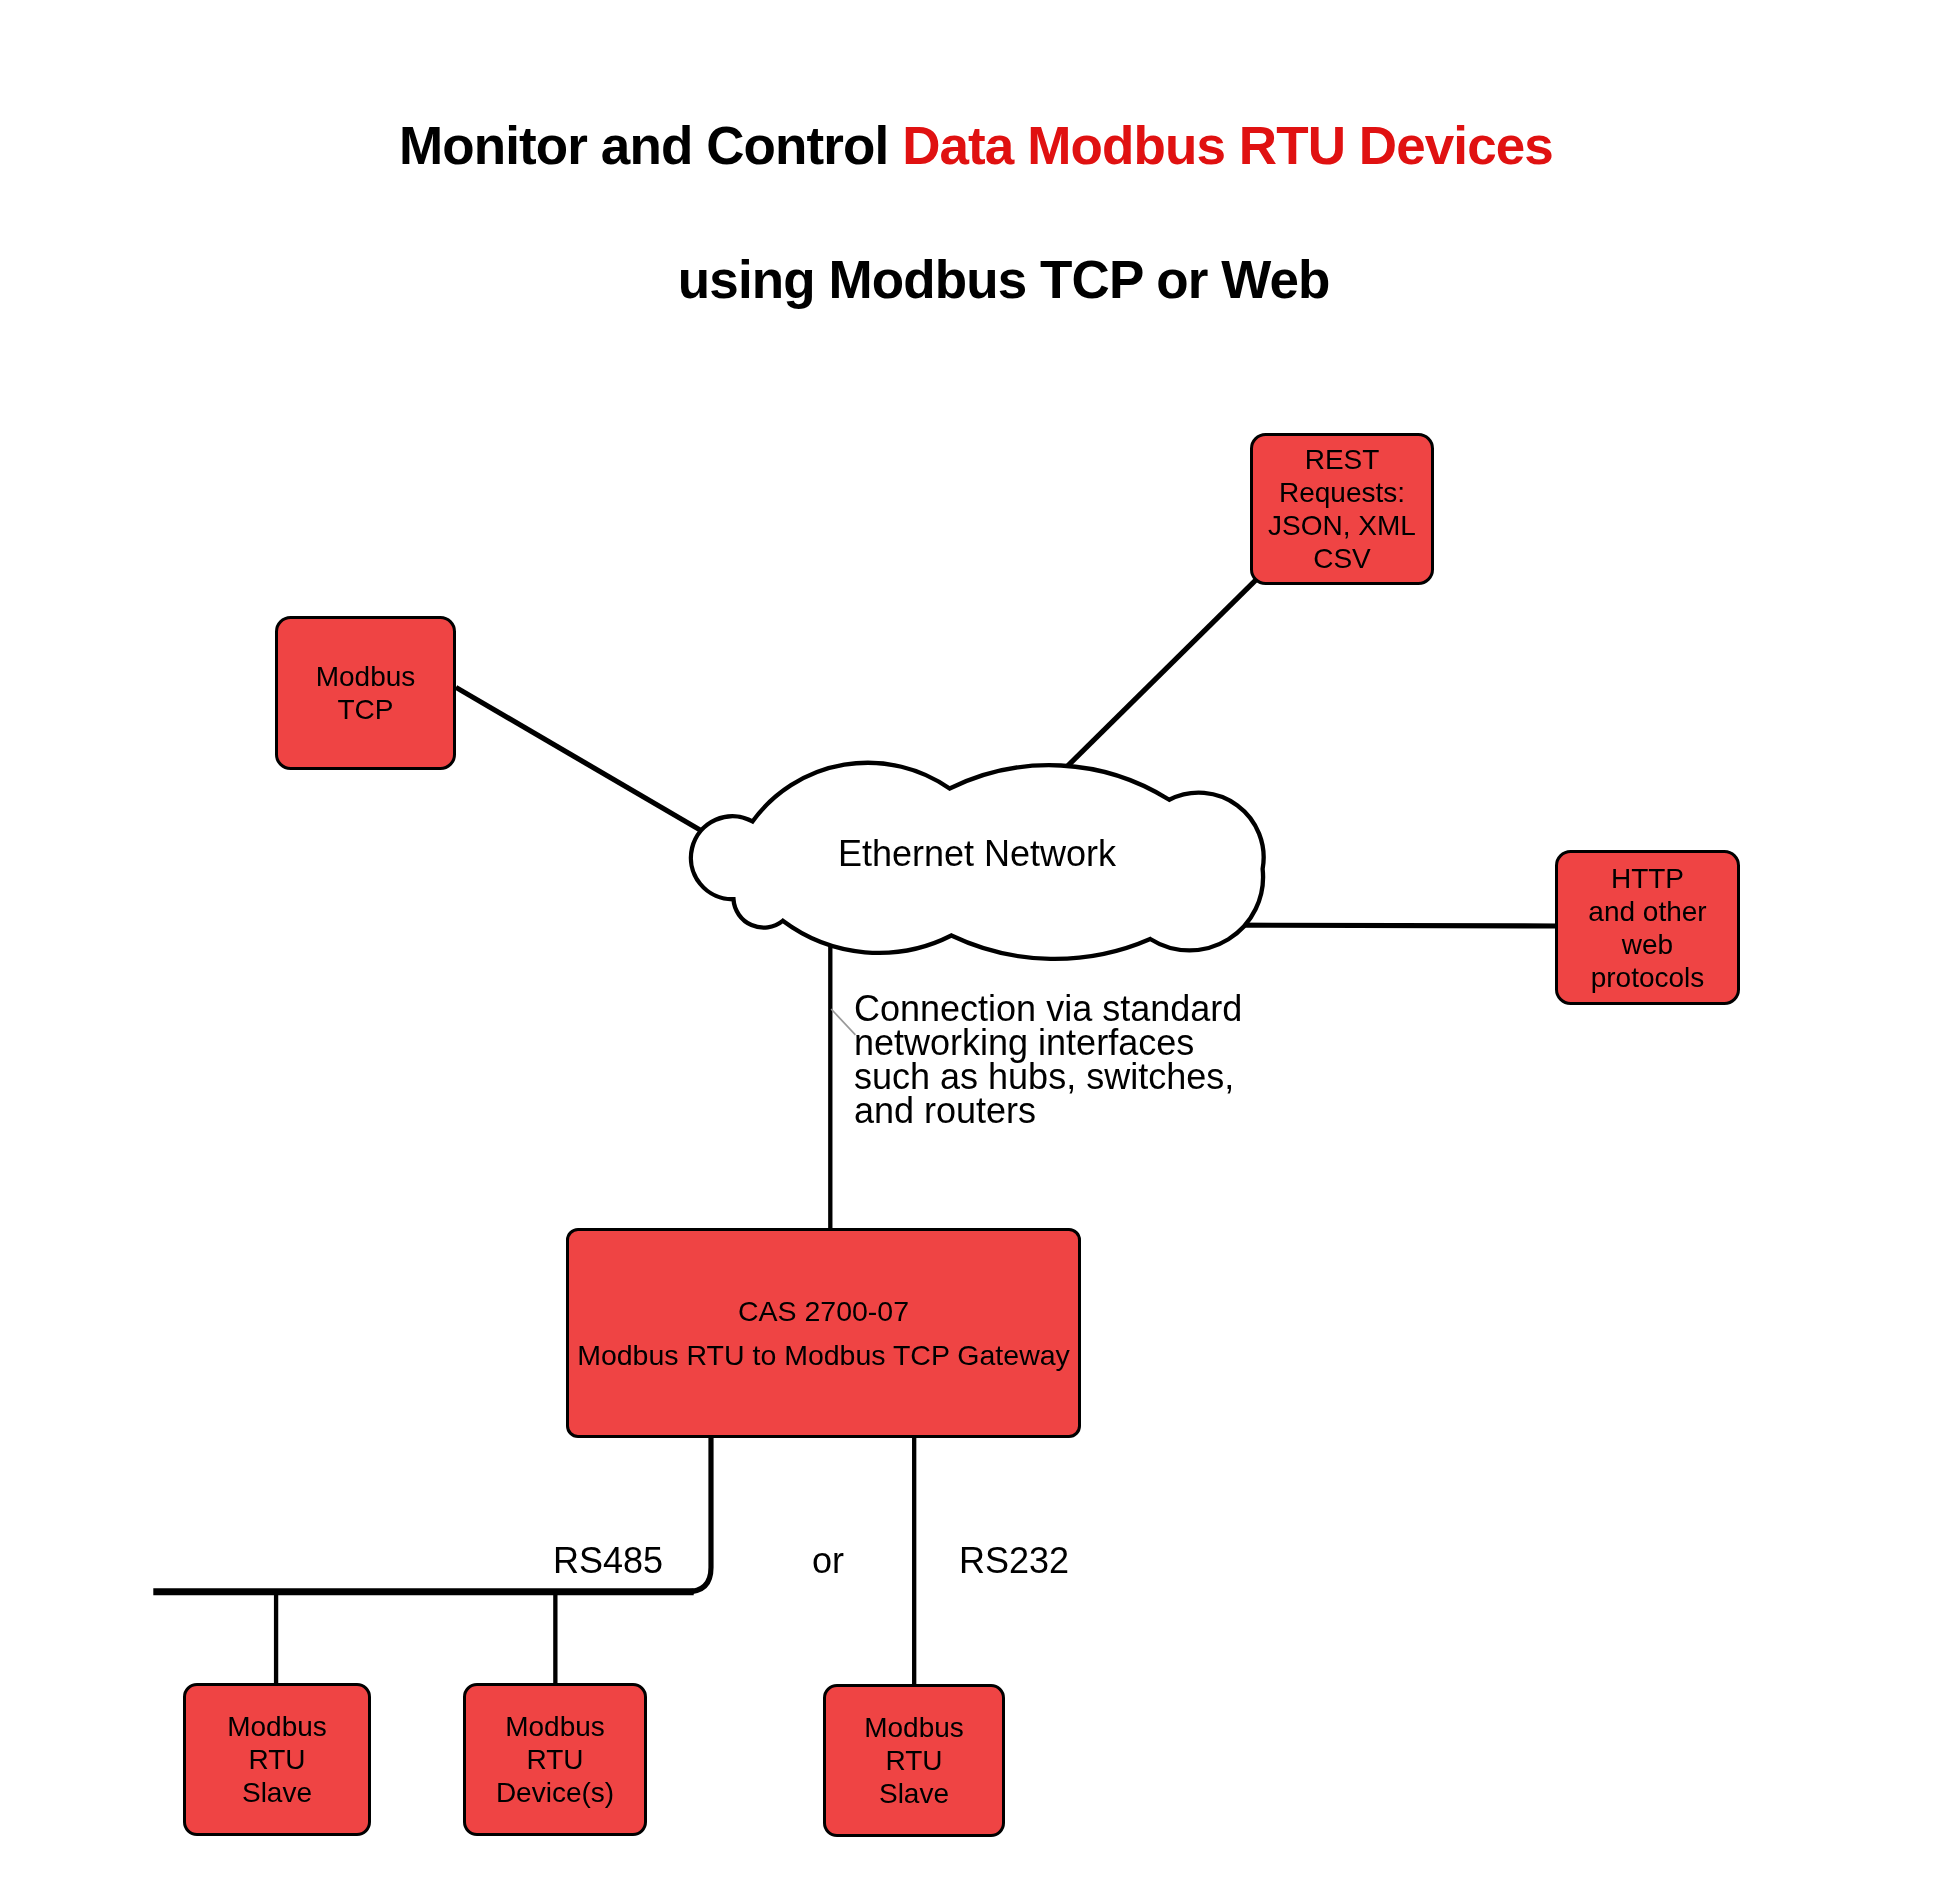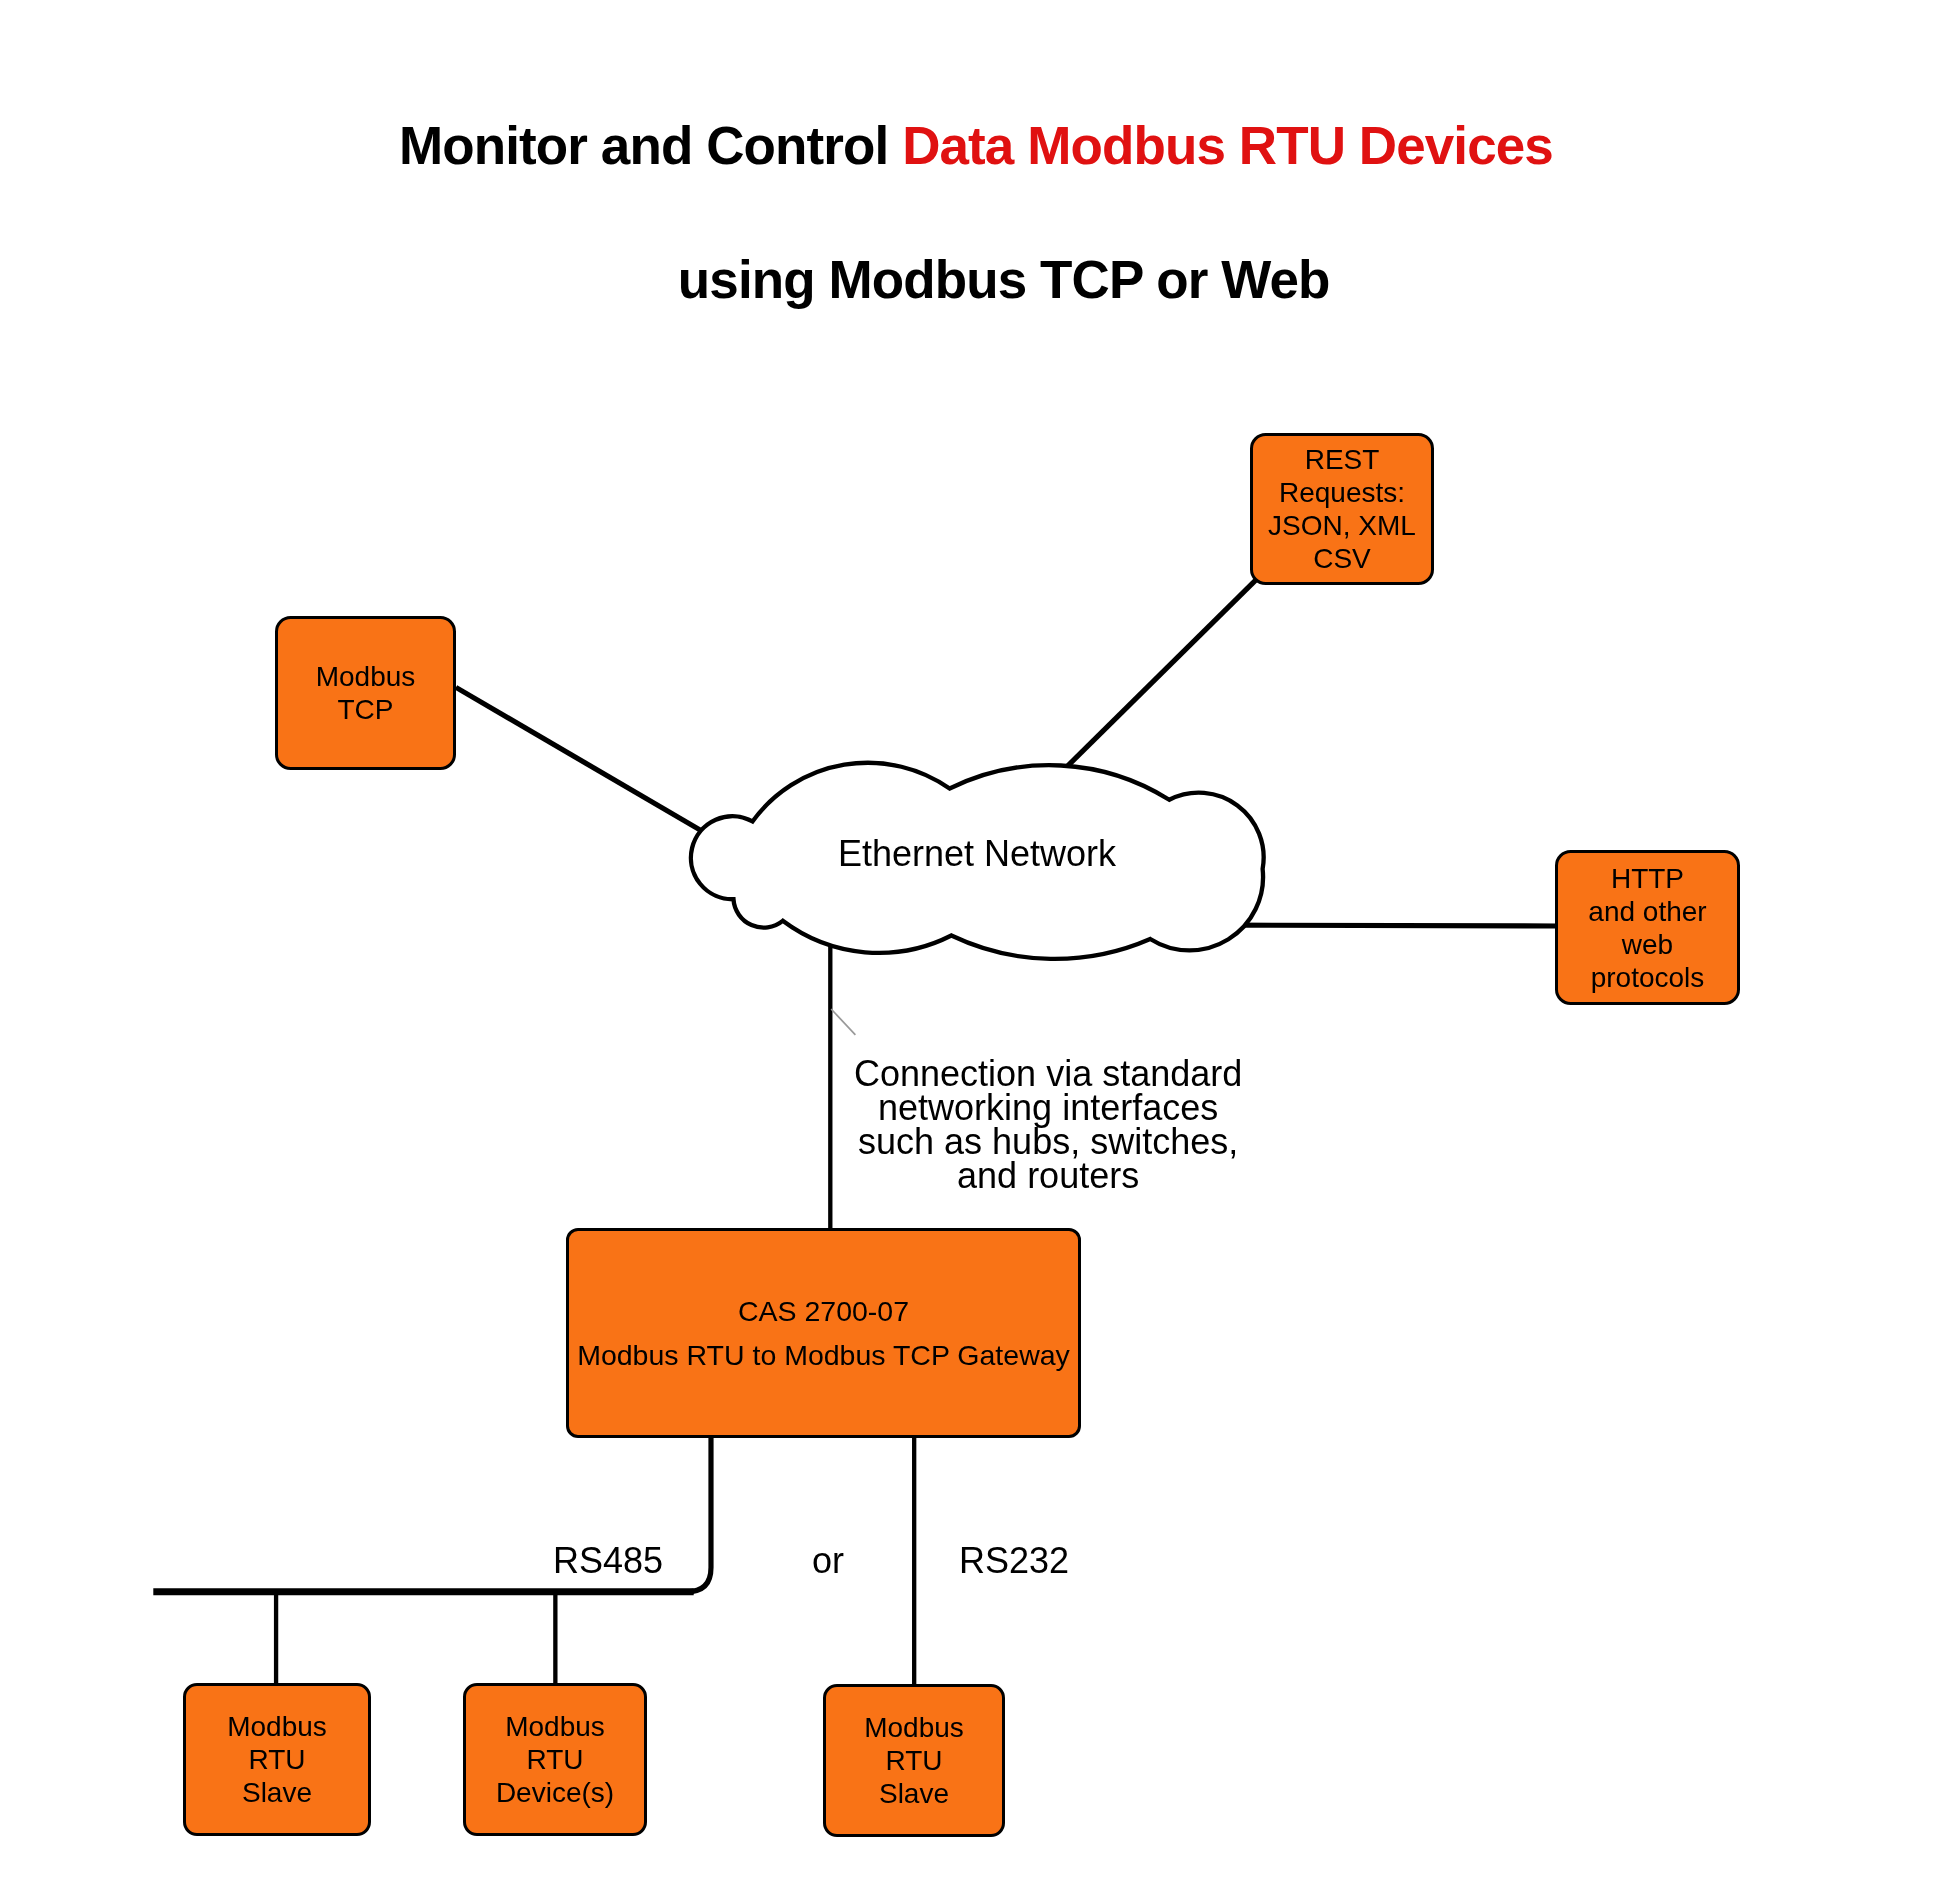--- a/index.html
+++ b/index.html
@@ -26,21 +26,21 @@
     font-weight: bold;
     line-height: 67px;
     letter-spacing: -0.9px;
     white-space: pre;
   }
   .title .red { color: #e01111; }
   .node {
     position: absolute;
     box-sizing: border-box;
     border: 3.5px solid #000000;
-    background: #f97316;
+    background: #ef4444;
     display: flex;
     align-items: center;
     justify-content: center;
     text-align: center;
     font-size: 28px;
     line-height: 33px;
     white-space: pre-line;
   }
   .r18 { border-radius: 15.6px; }
   .r16 { border-radius: 14px; }
@@ -57,21 +57,21 @@
   #node-http        { left: 1555px; top: 850px;  width: 185px; height: 155px; }
   #node-library     { left: 151px;  top: 1163px; width: 337px; height: 124px; font-size: 27px; }
   #node-gateway     { left: 566px;  top: 1228px; width: 515px; height: 210px; font-size: 28.5px; line-height: 44px; }
   #node-slave-left  { left: 183px;  top: 1683px; width: 188px; height: 153px; }
   #node-devices     { left: 463px;  top: 1683px; width: 184px; height: 153px; }
   #node-slave-right { left: 823px;  top: 1684px; width: 182px; height: 153px; }
   #cloud-label {
     left: 683px; top: 837px; width: 588px;
     text-align: center;
   }
-  #connection-note { left: 854px; top: 1057px; text-align: center; line-height: 34px; }
+  #connection-note { left: 854px; top: 992px; text-align: left; line-height: 34px; }
   #rs485-label { left: 553px;  top: 1544px; width: 138px; text-align: left; }
   #or-label    { left: 785px;  top: 1544px; width: 86px; text-align: center; }
   #rs232-label { left: 947px; top: 1544px; width: 134px; text-align: center; }
 </style>
 </head>
 <body>
 
 <div id="stage">
 
   <svg id="wires" viewBox="0 0 2257 2194">

